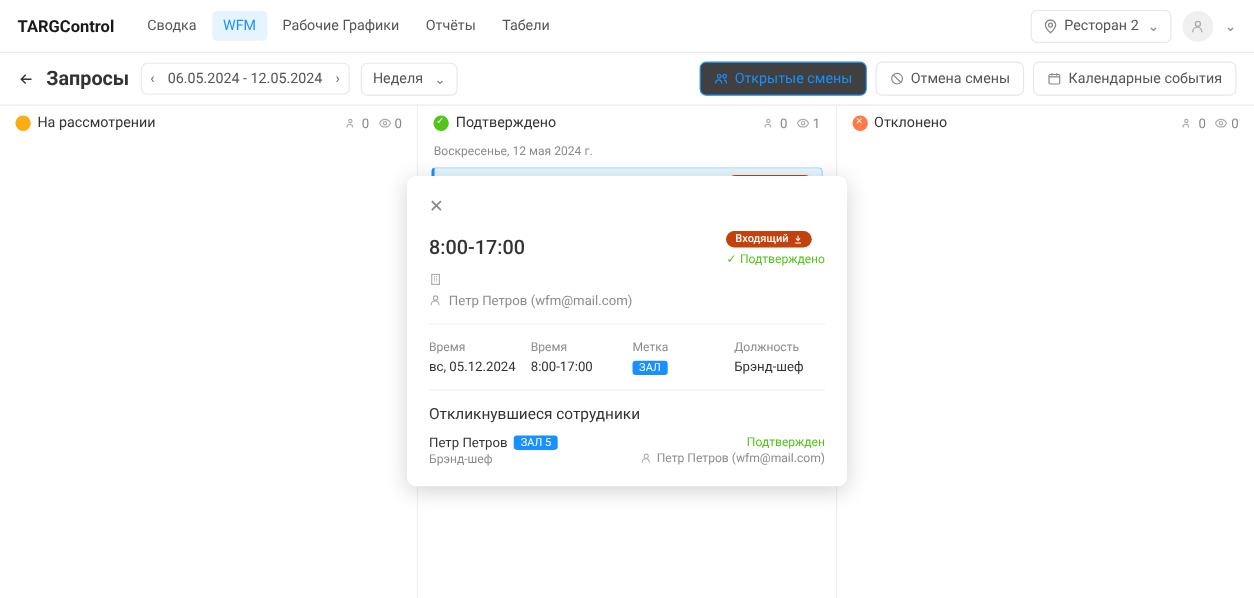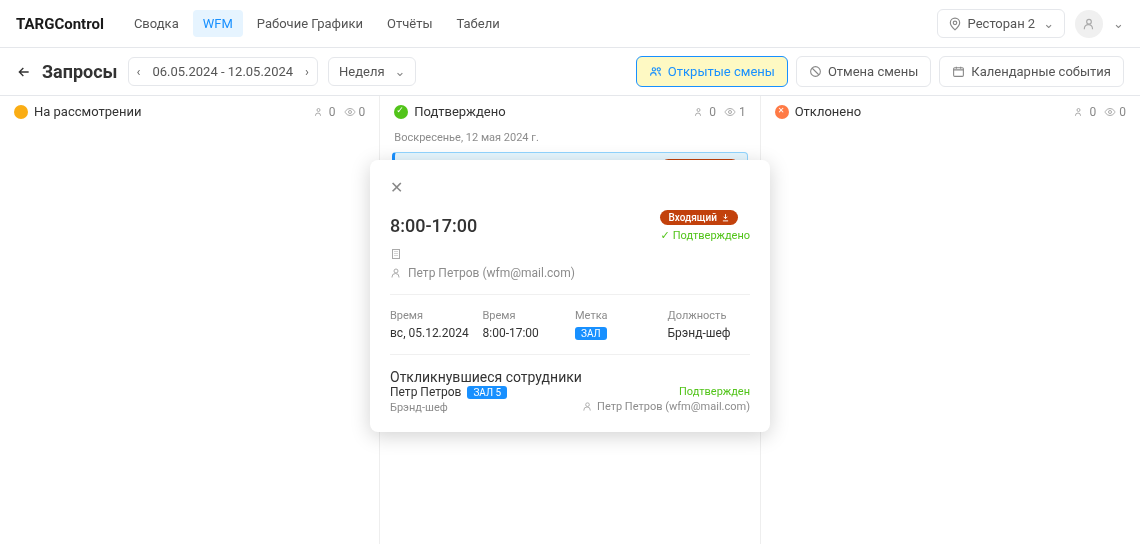--- a/index.html
+++ b/index.html
@@ -18,21 +18,21 @@
 .subbar{height:48px;display:flex;align-items:center;padding:0 16px;gap:10px;justify-content:space-between;border-bottom:1px solid #e5e7eb}
 .subbar-left{display:flex;align-items:center;gap:10px}
 .back{color:#333;cursor:pointer;display:flex}
 .title{font-size:18px;font-weight:700}
 .dategrp{display:flex;align-items:center;border:1px solid #e5e7eb;border-radius:6px;overflow:hidden}
 .dategrp .arr{padding:6px 8px;cursor:pointer;color:#666}
 .dategrp .range{padding:6px 4px;color:#555}
 .week-sel{display:flex;align-items:center;gap:10px;border:1px solid #e5e7eb;border-radius:6px;padding:6px 10px;color:#555}
 .subbar-right{display:flex;gap:8px}
 .btn{display:flex;align-items:center;gap:6px;border:1px solid #e5e7eb;border-radius:6px;padding:7px 12px;cursor:pointer;color:#555;background:#fff}
-.btn.primary{border-color:#1890ff;color:#1890ff;background:#fef9c3}
+.btn.primary{border-color:#1890ff;color:#1890ff;background:#404040}
 .columns{display:flex;height:calc(100% - 96px)}
 .col{flex:1;border-right:1px solid #eee}
 .col:last-child{border-right:none}
 .col-head{display:flex;align-items:center;justify-content:space-between;padding:8px 14px}
 .ch-left{display:flex;align-items:center;gap:6px}
 .dot{width:14px;height:14px;border-radius:50%;display:inline-block}
 .dot.y{background:#faad14}
 .dot.g{background:#52c41a;position:relative}
 .dot.r{background:#ff7a45;position:relative}
 .checkmark::after{content:"✓";color:#fff;font-size:9px;position:absolute;left:2px;top:0}
@@ -54,21 +54,21 @@
 .close{color:#888;cursor:pointer;font-size:16px}
 .m-sub{display:flex;justify-content:space-between;align-items:center}
 .m-time{font-size:18px;font-weight:500}
 .m-status{color:#52c41a;font-size:11px;display:flex;align-items:center;gap:3px;justify-content:flex-end;margin-top:4px}
 .m-meta{color:#8c8c8c;font-size:12px;display:flex;align-items:center;gap:6px;margin-top:6px}
 .m-meta svg{flex-shrink:0}
 .grid{display:grid;grid-template-columns:repeat(4,1fr);gap:10px;margin-top:14px;padding-top:14px;border-top:1px solid #f0f0f0;border-bottom:1px solid #f0f0f0;padding-bottom:14px}
 .g-label{color:#8c8c8c;font-size:11px;margin-bottom:4px}
 .g-val{font-size:12px;color:#333}
 .tag{background:#1890ff;color:#fff;font-size:10px;padding:1px 6px;border-radius:3px}
-.emp-title{font-size:14px;margin-top:14px;}
+.emp-title{font-size:14px;margin-top:14px;margin-bottom:10px}
 .emp-row{display:flex;justify-content:space-between;align-items:start}
 .emp-name{font-size:12px;display:flex;align-items:center;gap:6px}
 .emp-role{color:#8c8c8c;font-size:11px;margin-top:2px}
 .emp-status{color:#52c41a;font-size:11px;text-align:right}
 .emp-email{color:#8c8c8c;font-size:11px;display:flex;align-items:center;gap:4px;margin-top:2px}
 svg{display:inline-block;vertical-align:middle}
 </style>
 </head>
 <body>
 

